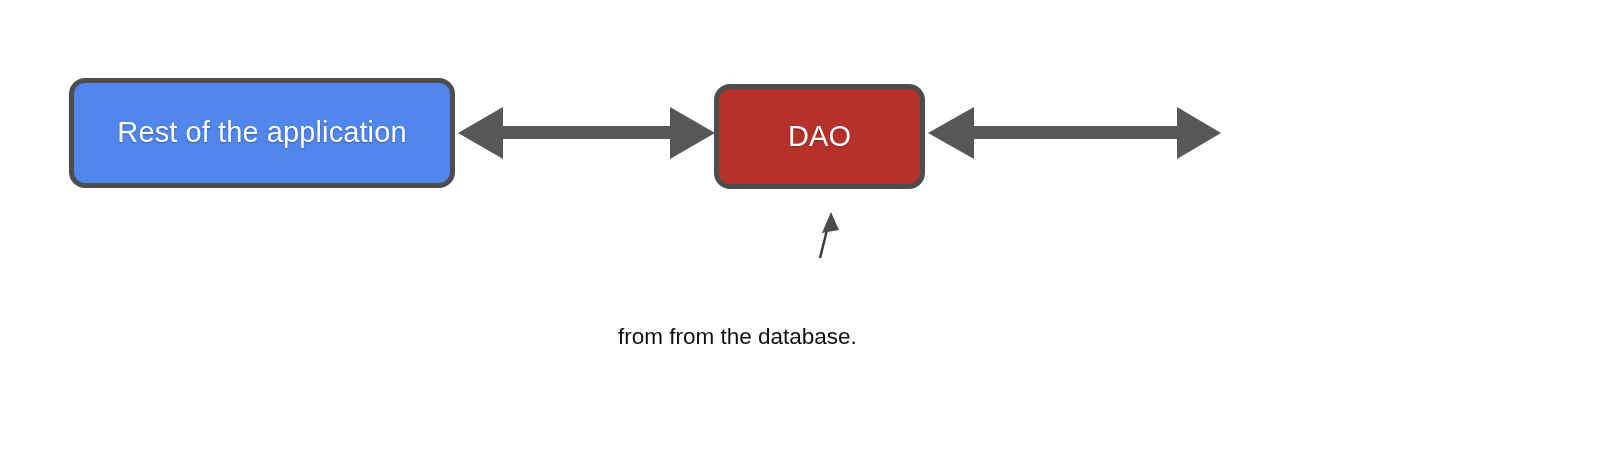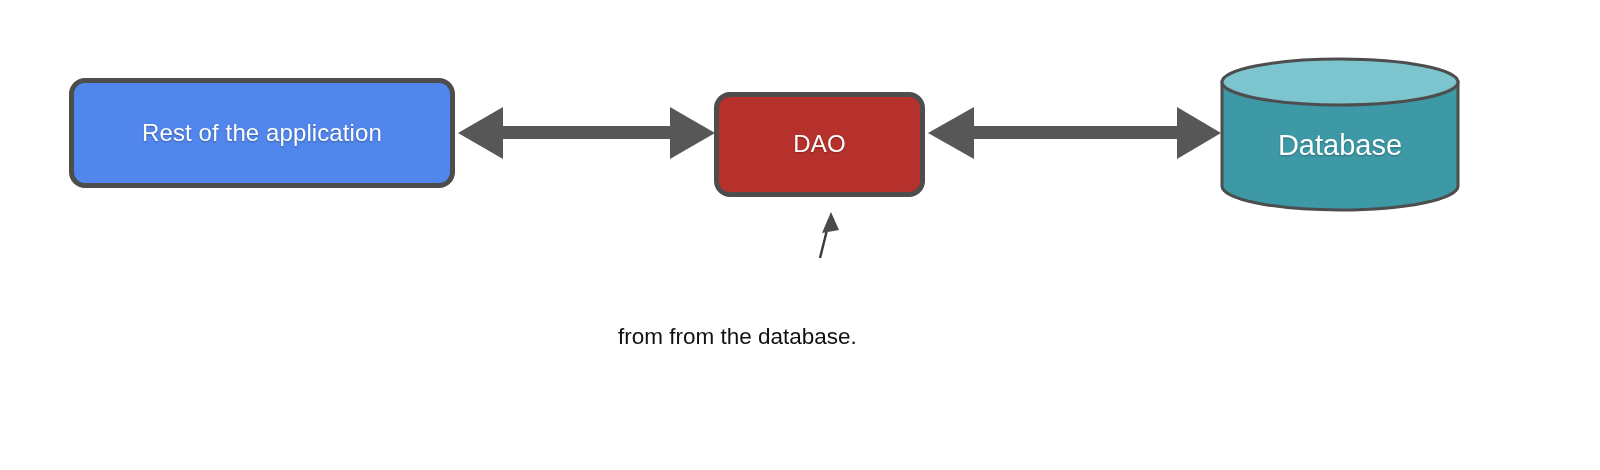--- a/index.html
+++ b/index.html
@@ -29,36 +29,36 @@
     box-sizing: border-box;
     border-radius: 16px;
     border: 5px solid #4d4d4d;
     display: flex;
     align-items: center;
     justify-content: center;
     color: #ffffff;
     text-shadow: 0 1px 2px rgba(0,0,0,0.30);
   }
   .box-label {
-    font-size: 24px;
+    font-size: 29px;
     line-height: 1.1;
     letter-spacing: 0.1px;
     white-space: nowrap;
   }
 
   #box-rest {
     left: 69px;
     top: 78px;
     width: 386px;
     height: 110px;
     background: #5186ec;
   }
   #box-dao {
     left: 714px;
-    top: 92px;
+    top: 84px;
     width: 211px;
     height: 105px;
     background: #b7312c;
   }
 
   
   #db-cylinder {
     position: absolute;
     left: 1220px;
     top: 58px;
@@ -116,31 +116,20 @@
 <div id="canvas">
 
   <div class="box" id="box-rest">
     <span class="box-label">Rest of the application</span>
   </div>
 
   <div class="box" id="box-dao">
     <span class="box-label">DAO</span>
   </div>
 
-  <div id="db-cylinder">
-    <svg width="240" height="152" viewBox="0 0 240 152">
-
-      <path d="M2,24 L2,128 A118,24 0 0 0 238,128 L238,24 Z" fill="#3d99a5" stroke="#4d4d4d" stroke-width="3"></path>
-
-      <ellipse cx="120" cy="24" rx="118" ry="23" fill="#7cc4ce" stroke="#4d4d4d" stroke-width="3"></ellipse>
-    </svg>
-    <div id="db-label">
-      <span>Database</span>
-    </div>
-  </div>
 
   <svg id="arrows" viewBox="0 0 1600 470">
 
     <g>
       <rect x="500" y="126" width="175" height="13" fill="#575757"></rect>
       <polygon points="458,133 503,107 503,159" fill="#575757"></polygon>
       <polygon points="715,133 670,107 670,159" fill="#575757"></polygon>
     </g>
 
     <g>

